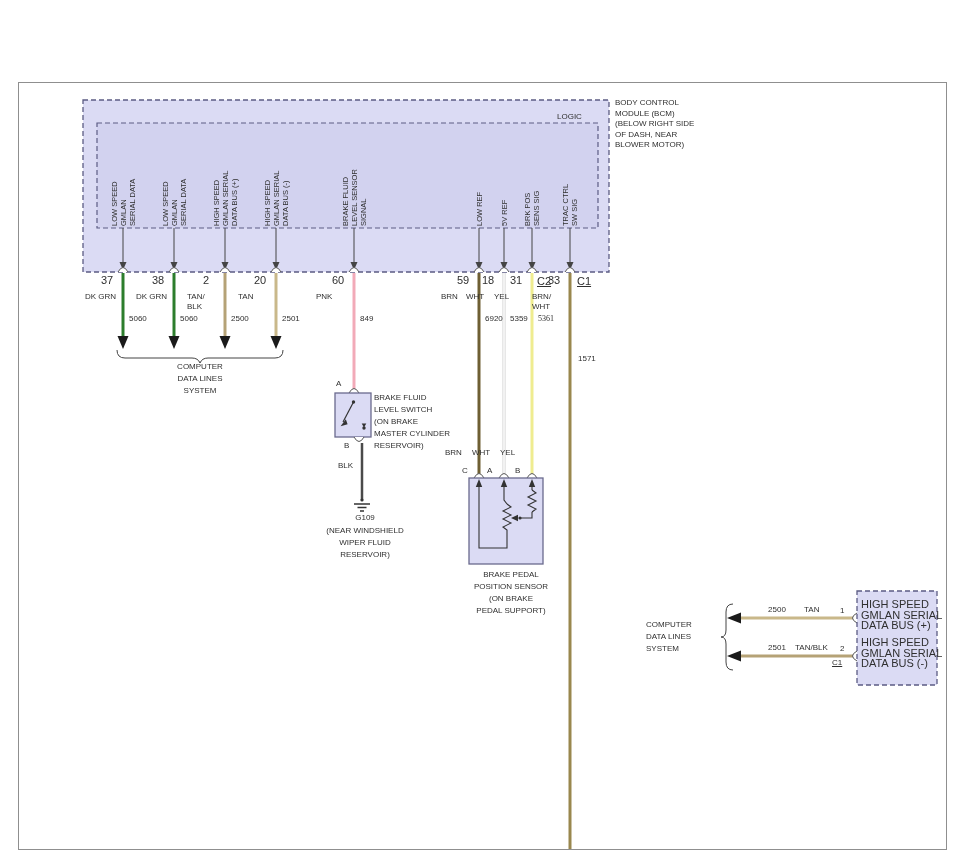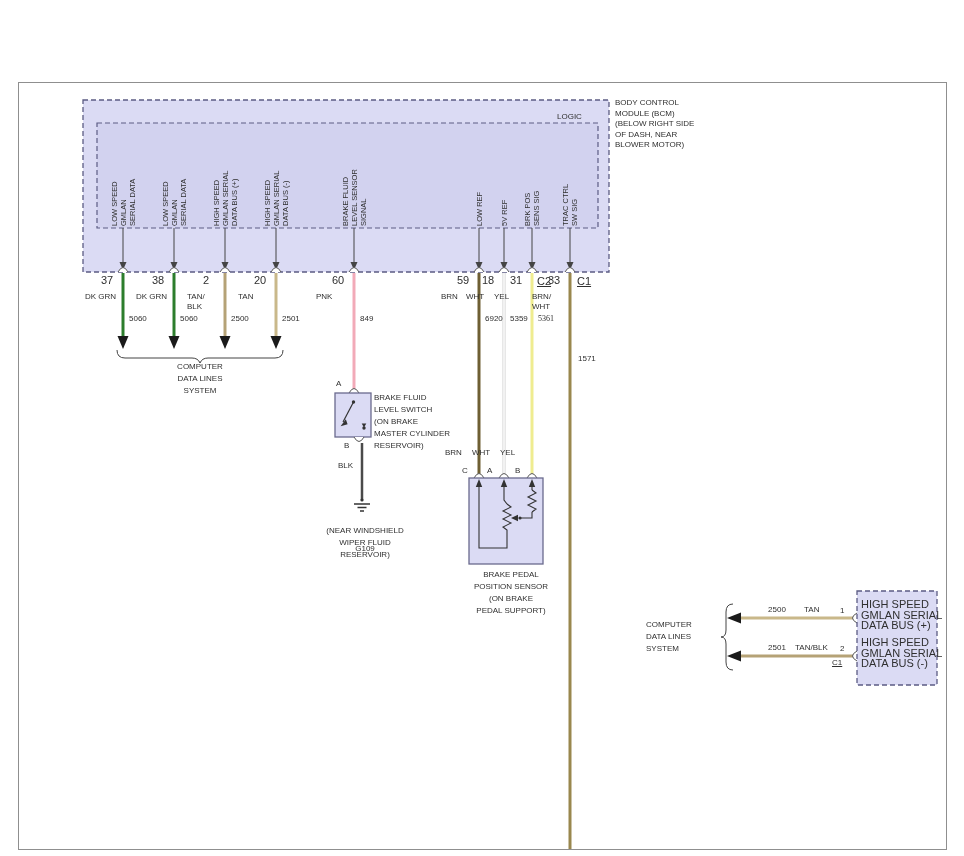--- a/index.html
+++ b/index.html
@@ -209,21 +209,21 @@
 
   <div class="t r" style="left:336px;top:379px;width:12px;">A</div>
   <div class="t lh12" style="left:374px;top:392px;">BRAKE FLUID
 LEVEL SWITCH
 (ON BRAKE
 MASTER CYLINDER
 RESERVOIR)</div>
   <div class="t r" style="left:344px;top:441px;width:12px;">B</div>
   <div class="t r" style="left:338px;top:461px;width:20px;">BLK</div>
 
-  <div class="t c" style="left:305px;top:544px;width:120px;">G109</div>
+  <div class="t c" style="left:305px;top:513px;width:120px;">G109</div>
   <div class="t c lh12" style="left:305px;top:525px;width:120px;">(NEAR WINDSHIELD
 WIPER FLUID
 RESERVOIR)</div>
 
   <div class="t r" style="left:445px;top:448px;width:30px;">BRN</div>
   <div class="t r" style="left:472px;top:448px;width:30px;">WHT</div>
   <div class="t r" style="left:500px;top:448px;width:30px;">YEL</div>
   <div class="t r" style="left:462px;top:466px;width:12px;">C</div>
   <div class="t r" style="left:487px;top:466px;width:12px;">A</div>
   <div class="t r" style="left:515px;top:466px;width:12px;">B</div>

